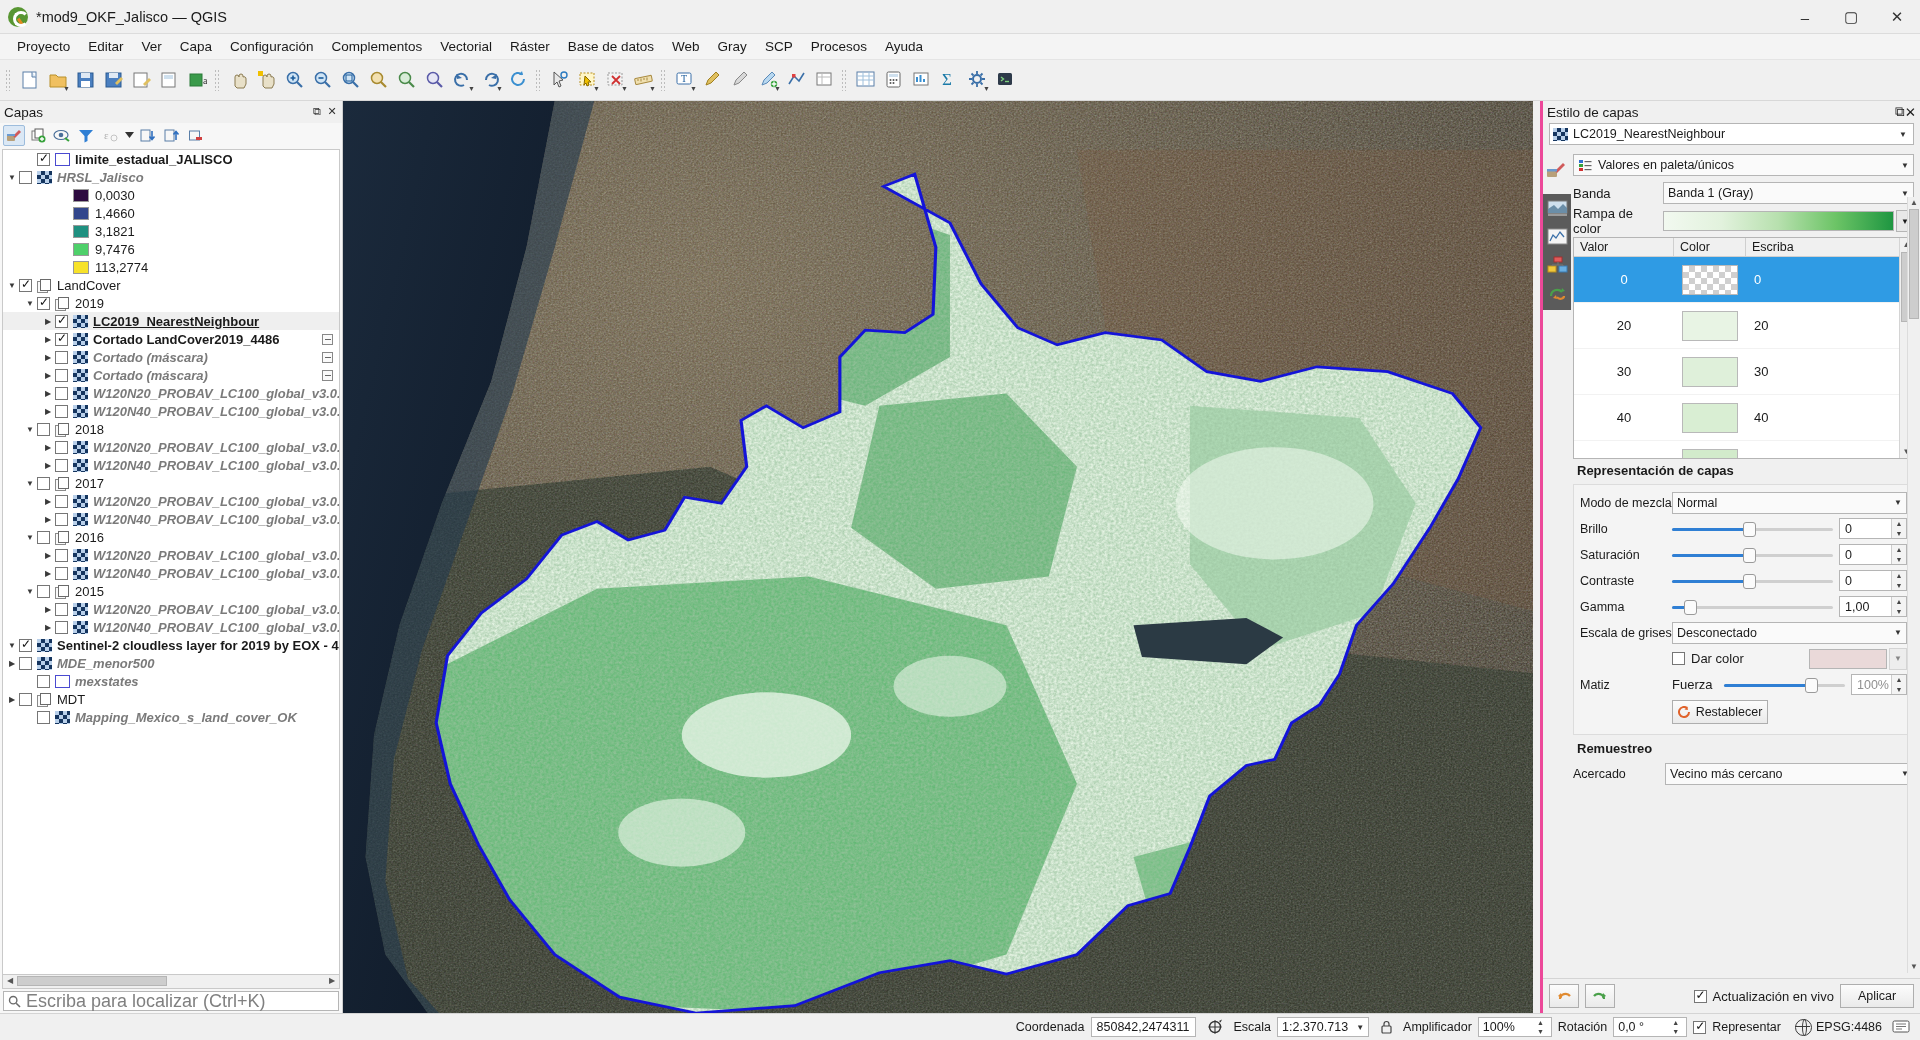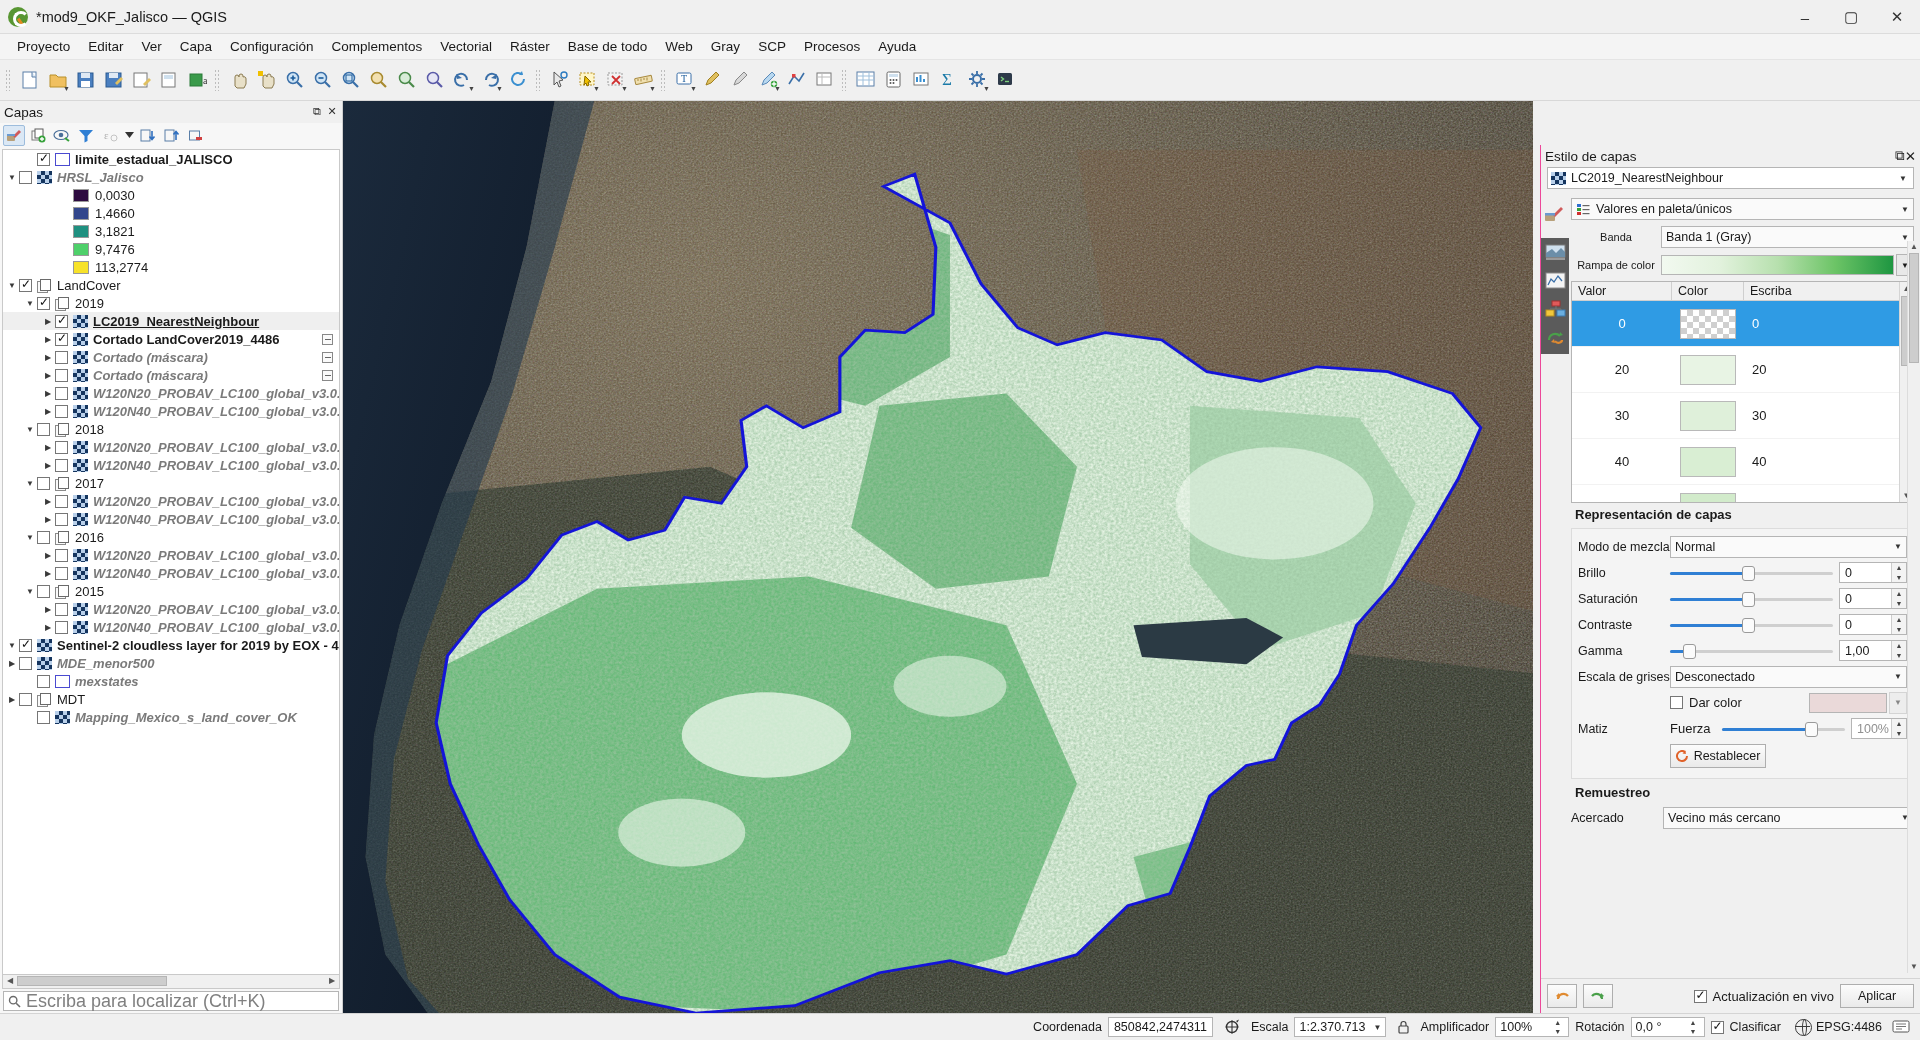--- a/index.html
+++ b/index.html
@@ -107,33 +107,33 @@
                   display:flex;align-items:center; padding:0 4px; font-size:18px; color:#808080;}
 
   
   .canvas-wrap{ flex:1; position:relative; overflow:hidden; background:#2a2f22;}
   .map-svg{ position:absolute; left:0; top:0; width:100%; height:100%;}
   .canvas-vsplit{ position:absolute; right:0; top:0; width:7px; height:100%;
                   background:#f0f0f0;}
 
   
   .panel-right{ width:380px; background:#f0f0f0; display:flex; flex-direction:column;
-                border-left:1px solid #ec4899; position:relative;margin-top:44px;}
+                border-left:3px solid #ec4899; position:relative;}
   .rp-head{ height:22px; display:flex; align-items:center; padding:0 4px; font-size:13.5px;}
   .rp-layerbox{ margin:0 6px 4px 6px; height:22px; border:1px solid #b5b5b5; background:#fff;
                 display:flex; align-items:center; padding:0 3px; font-size:12.5px;}
   .rp-layerbox .arrow{ margin-left:auto; font-size:8px; color:#333; padding-right:3px;}
   .rp-body{ flex:1; display:flex; overflow:hidden;}
   .rp-tabs{ width:28px; display:flex; flex-direction:column; align-items:center; gap:6px;
             padding-top:10px; }
   .rp-tabs .strip{ width:28px; background:#5b5b5b; display:flex; flex-direction:column;
                    align-items:center; gap:8px; padding:6px 0;}
   .rp-content{ flex:1; padding:4px 6px 0 2px; overflow:hidden;}
   .field-row{ display:flex; align-items:center; height:24px; margin-bottom:4px;}
-  .field-lbl{ width:90px; font-size:11px;text-align:center;}
+  .field-lbl{ width:90px; font-size:13px;}
   .combo{ flex:1; height:22px; border:1px solid #b5b5b5; background:#fafafa;
           display:flex; align-items:center; padding:0 4px; font-size:12.5px; position:relative;}
   .combo .carat{ margin-left:auto; font-size:8px; color:#333;}
   .rampbox{ flex:1; height:20px; border:1px solid #b5b5b5;
             background:linear-gradient(to right,#f2f9f0,#e2f2dd,#b7e0ae,#6cc466,#1e9641);}
   .rampbtn{ width:18px;height:22px;border:1px solid #b5b5b5;background:#e8e8e8;margin-left:2px;
             font-size:8px;display:flex;align-items:center;justify-content:center;}
   
   .valtable{ border:1px solid #b5b5b5; background:#fff; height:222px; position:relative;
              overflow:hidden; margin-bottom:4px;}
@@ -229,21 +229,21 @@
 
 <div class="menubar">
   <div class="menu-item">Proyecto</div>
   <div class="menu-item">Editar</div>
   <div class="menu-item">Ver</div>
   <div class="menu-item">Capa</div>
   <div class="menu-item">Configuración</div>
   <div class="menu-item">Complementos</div>
   <div class="menu-item">Vectorial</div>
   <div class="menu-item">Ráster</div>
-  <div class="menu-item">Base de todo</div>
+  <div class="menu-item">Base de datos</div>
   <div class="menu-item">Web</div>
   <div class="menu-item">Gray</div>
   <div class="menu-item">SCP</div>
   <div class="menu-item">Procesos</div>
   <div class="menu-item">Ayuda</div>
 </div>
 
 <div class="toolbars" id="toolbar-area">
     <div class="tb-grip"></div>
     <div class="tb-btn">
@@ -1163,21 +1163,21 @@
   <div class="sb-lbl">Rotación</div>
   <div class="sb-spin" style="width:74px">
     <span>0,0 °</span>
     <div class="sp" style="margin-left:auto">
         <span>▲</span>
         <span>▼</span>
       </div>
   </div>
   <div style="display:flex;align-items:center">
     <span class="chk checked"></span>
-    <span>Clasificar</span>
+    <span>Representar</span>
   </div>
   <div class="sb-crs" style="margin-left:8px">
     <span class="globe"></span>
     <span>EPSG:4486</span>
   </div>
   <div class="btn icon" style="height:22px;width:26px;border:none;background:none">
     <svg width="18" height="15" viewBox="0 0 18 15">
         <rect x="1" y="1" width="16" height="11" rx="1.5" fill="#fff" stroke="#555"></rect>
         <path d="M4 4h10M4 6.5h10M4 9h6" stroke="#777" stroke-width="1"></path>
       </svg>

